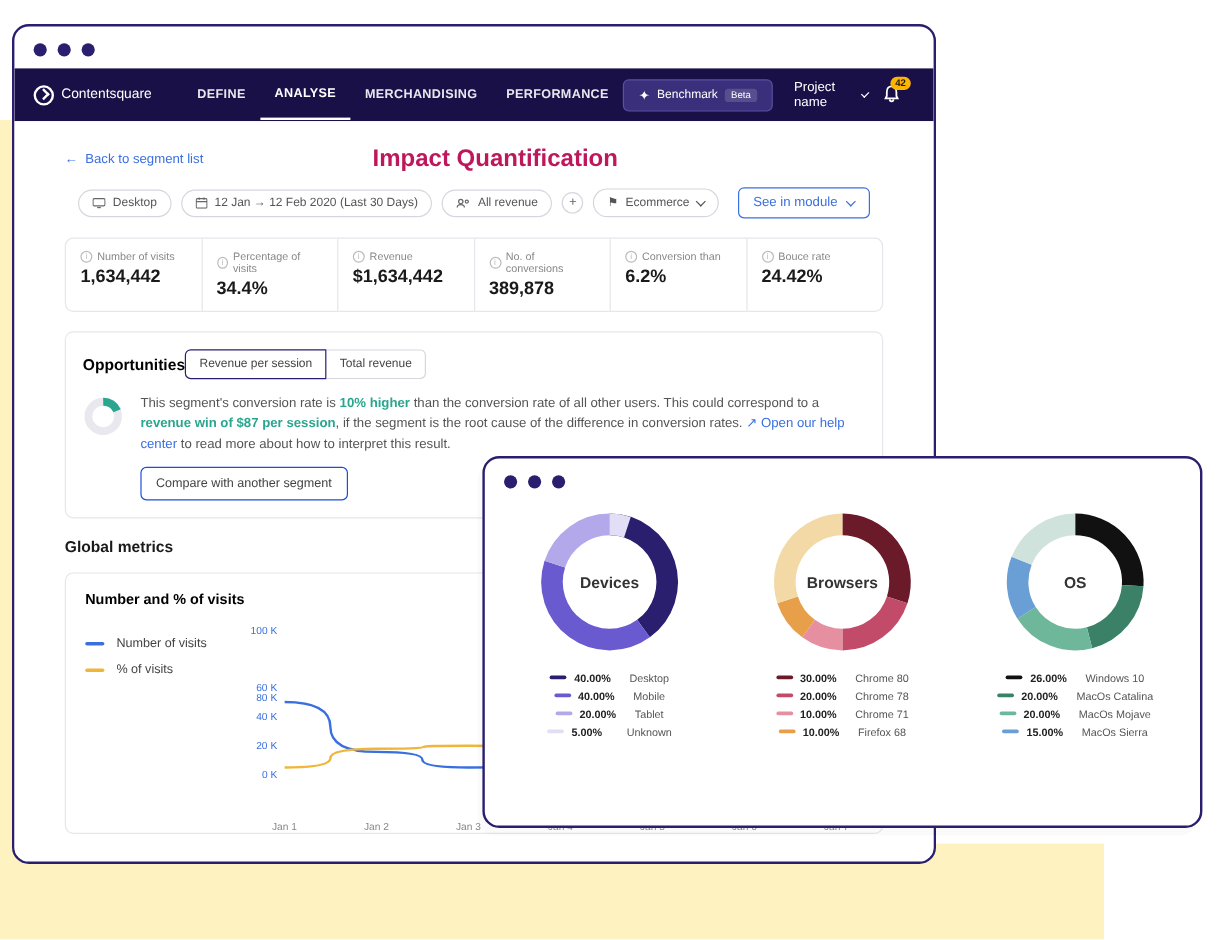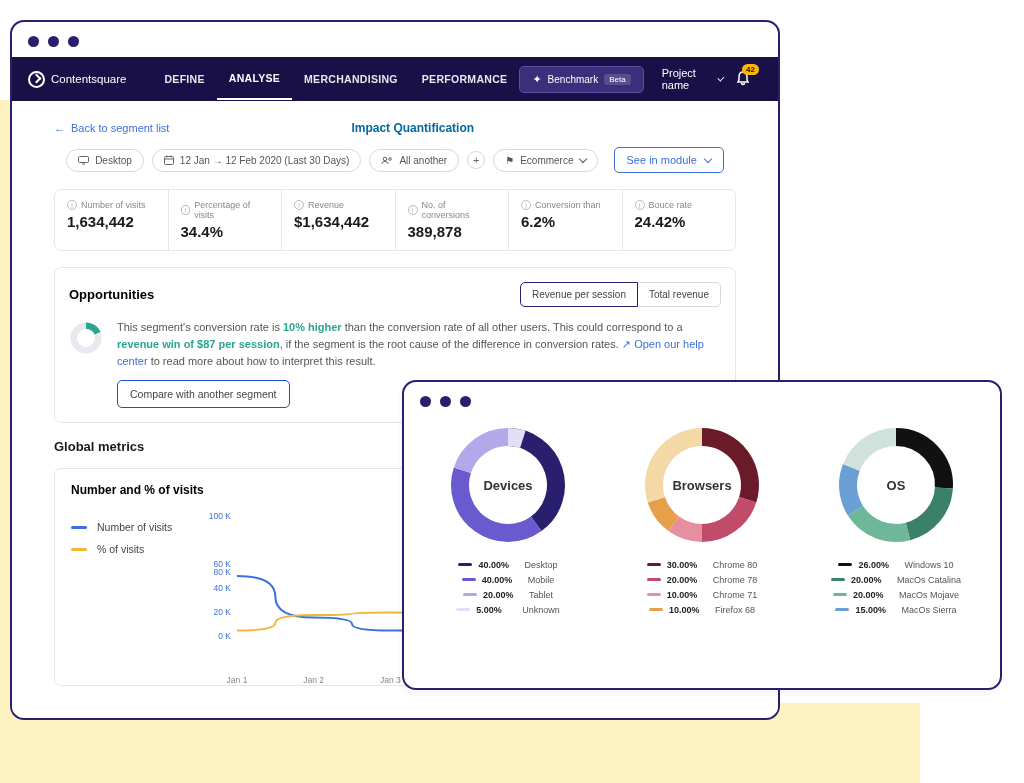--- a/index.html
+++ b/index.html
@@ -29,36 +29,36 @@
   .beta { background: rgba(255,255,255,0.15); padding: 1px 5px; border-radius: 3px; font-size: 8px; }
   .project { margin-left: 18px; font-size: 11px; cursor: pointer; display:flex; align-items:center; gap:21px;}
   .spacer { flex: 1; }
   .bell-wrap { position: relative; margin: 0 12px; cursor: pointer; }
   .badge { position: absolute; top: -6px; right: -8px; background: #ffb400; color: #1a1a1a; font-size: 8px; font-weight: 700; padding: 1px 4px; border-radius: 7px; }
   .navic { fill:none; stroke:#fff; stroke-width:1.5; }
   
   .page { background: #fff; padding: 20px 42px; height: calc(100% - 44px - 40px); overflow: hidden; }
   .header-row { display: flex; align-items: center; margin-bottom: 12px; }
   .backlink { color: #3a6fe0; font-size: 11px; cursor: pointer; display: flex; align-items: center; gap: 6px; }
-  .pagetitle { flex: 1; text-align: center; font-size: 12px; font-weight: 700; color: #0369a1; margin-right: 80px; }
+  .pagetitle { flex: 1; text-align: center; font-size: 20px; font-weight: 700; color: #be185d; margin-right: 80px; }
   
   .filters { display: flex; justify-content: center; gap: 8px; margin-bottom: 16px; align-items: center;}
   .pill { border: 1px solid #d6d6de; border-radius: 14px; padding: 5px 11px; font-size: 10px; color: #555; display: flex; align-items: center; gap: 6px; cursor: pointer; }
   .plus { width: 18px; height: 18px; border: 1px solid #d6d6de; border-radius: 50%; display: flex; align-items: center; justify-content: center; font-size: 11px; color: #666; cursor: pointer; }
   .modbtn { border: 1px solid #3a6fe0; color: #3a6fe0; border-radius: 5px; padding: 6px 12px; font-size: 11px; cursor: pointer; display: flex; align-items: center; gap: 8px; margin-left: 8px;}
   
   .metrics { border: 1px solid #e6e6ec; border-radius: 7px; display: flex; margin-bottom: 16px; }
   .mcell { flex: 1; padding: 10px 12px; border-right: 1px solid #e6e6ec; }
   .mcell:last-child { border-right: none; }
   .mlabel { font-size: 9px; color: #888; display: flex; align-items: center; gap: 4px; }
   .info-i { width: 10px; height: 10px; border: 1px solid #bbb; border-radius: 50%; display: inline-flex; align-items: center; justify-content: center; font-size: 7px; color: #bbb; }
   .mvalue { font-size: 15px; font-weight: 700; color: #1a1a1a; margin-top: 3px; }
   
   .opp { border: 1px solid #e6e6ec; border-radius: 7px; padding: 14px; margin-bottom: 16px; }
-  .opphead { display: flex; align-items: center; justify-content: space-between; margin-bottom: 12px; }
+  .opphead { display: flex; align-items: center; justify-content: flex-start; margin-bottom: 12px; }
   .opptitle { font-size: 13px; font-weight: 700; }
   .tabs { display: flex; gap: 0; }
   .tab { border: 1px solid #d6d6de; padding: 6px 11px; font-size: 10px; color: #444; cursor: pointer; }
   .tab:first-child { border-radius: 5px 0 0 5px; }
   .tab:last-child { border-radius: 0 5px 5px 0; border-left: none; }
   .tab.sel { border: 1.5px solid #2a1e6e; }
   .oppbody { display: flex; gap: 14px; align-items: flex-start; }
   .dough { width: 34px; height: 34px; flex-shrink: 0; margin-top: 2px; }
   .opptext { font-size: 11px; color: #555; line-height: 1.55; }
   .hl1 { color: #2aa68f; font-weight: 600; }
@@ -175,21 +175,21 @@
             <path d="M0.5 4 L9.5 4 M3 0.5 L3 2.5 M7 0.5 L7 2.5" stroke="#666"></path>
           </svg>
         <span>12 Jan → 12 Feb 2020 (Last 30 Days)</span>
       </div>
       <div class="pill">
         <svg width="12" height="9">
             <circle cx="4" cy="3" r="1.8" fill="none" stroke="#666"></circle>
             <path d="M1 8 C1 6 2.5 5.5 4 5.5 C5.5 5.5 7 6 7 8" fill="none" stroke="#666"></path>
             <circle cx="9" cy="3" r="1.3" fill="none" stroke="#666"></circle>
           </svg>
-        <span>All another</span>
+        <span>All revenue</span>
       </div>
       <div class="plus">+</div>
       <div class="pill">
         <span style="font-size:10px">⚑</span>
         <span>Ecommerce</span>
         <span class="chev"></span>
       </div>
       <div class="modbtn">
         <span>See in module</span>
         <span class="chev" style="color:#3a6fe0"></span>

